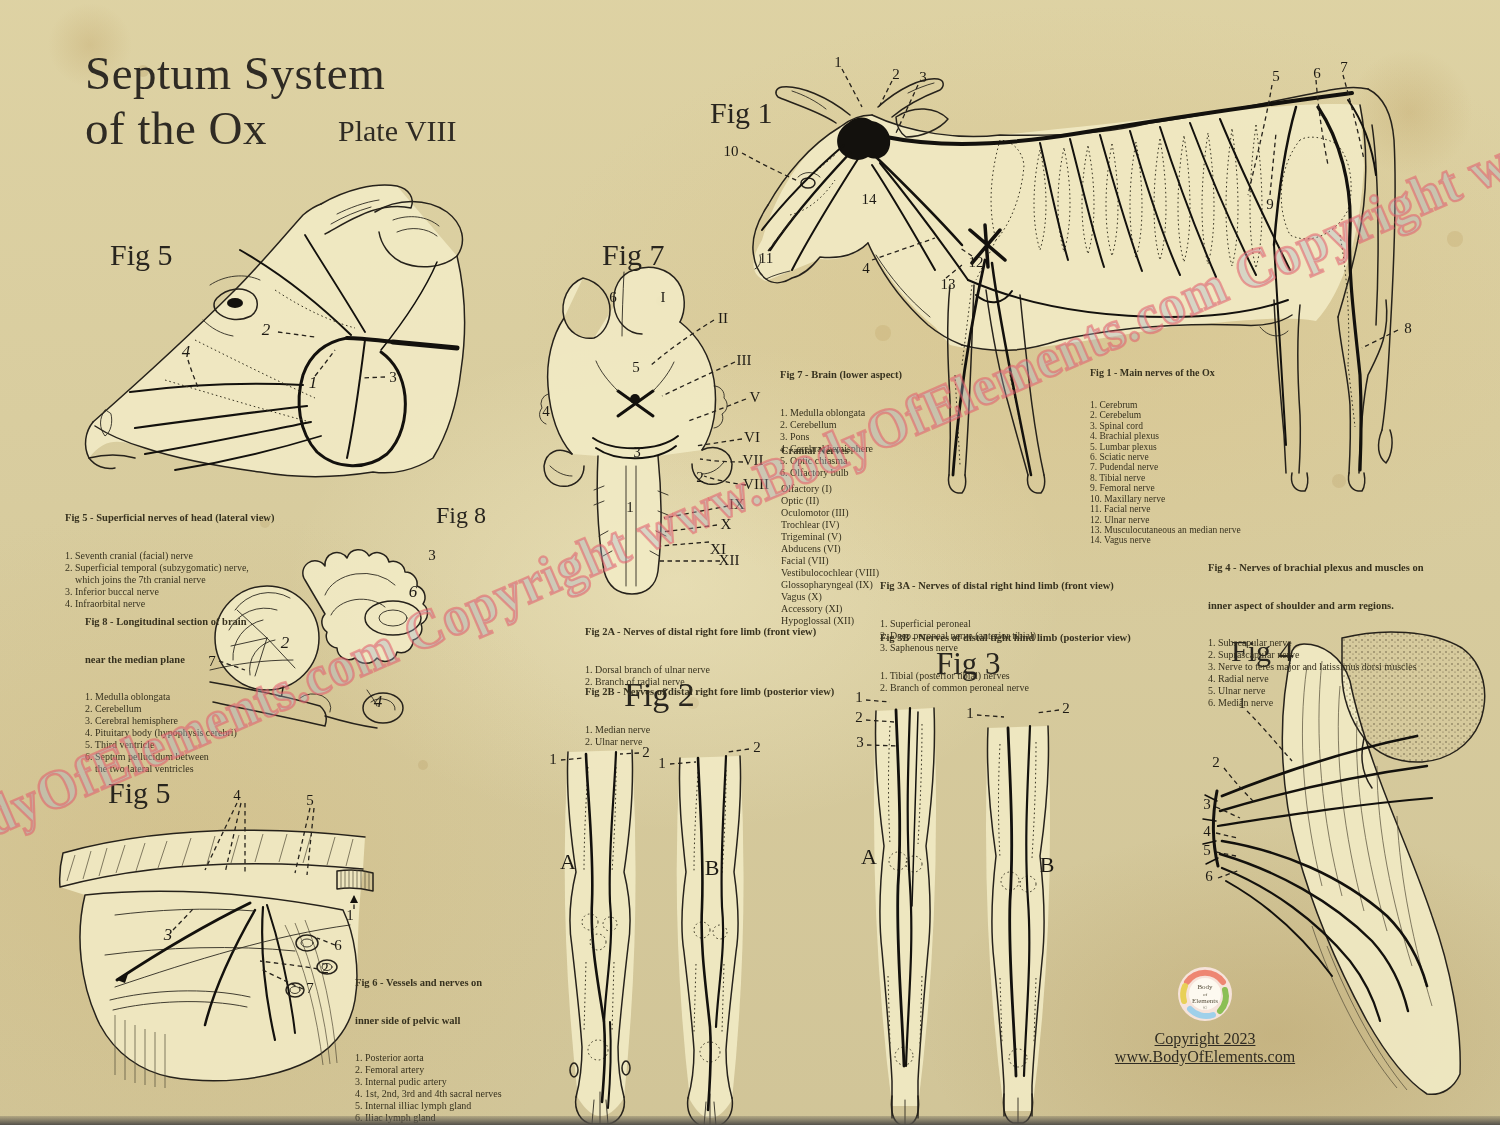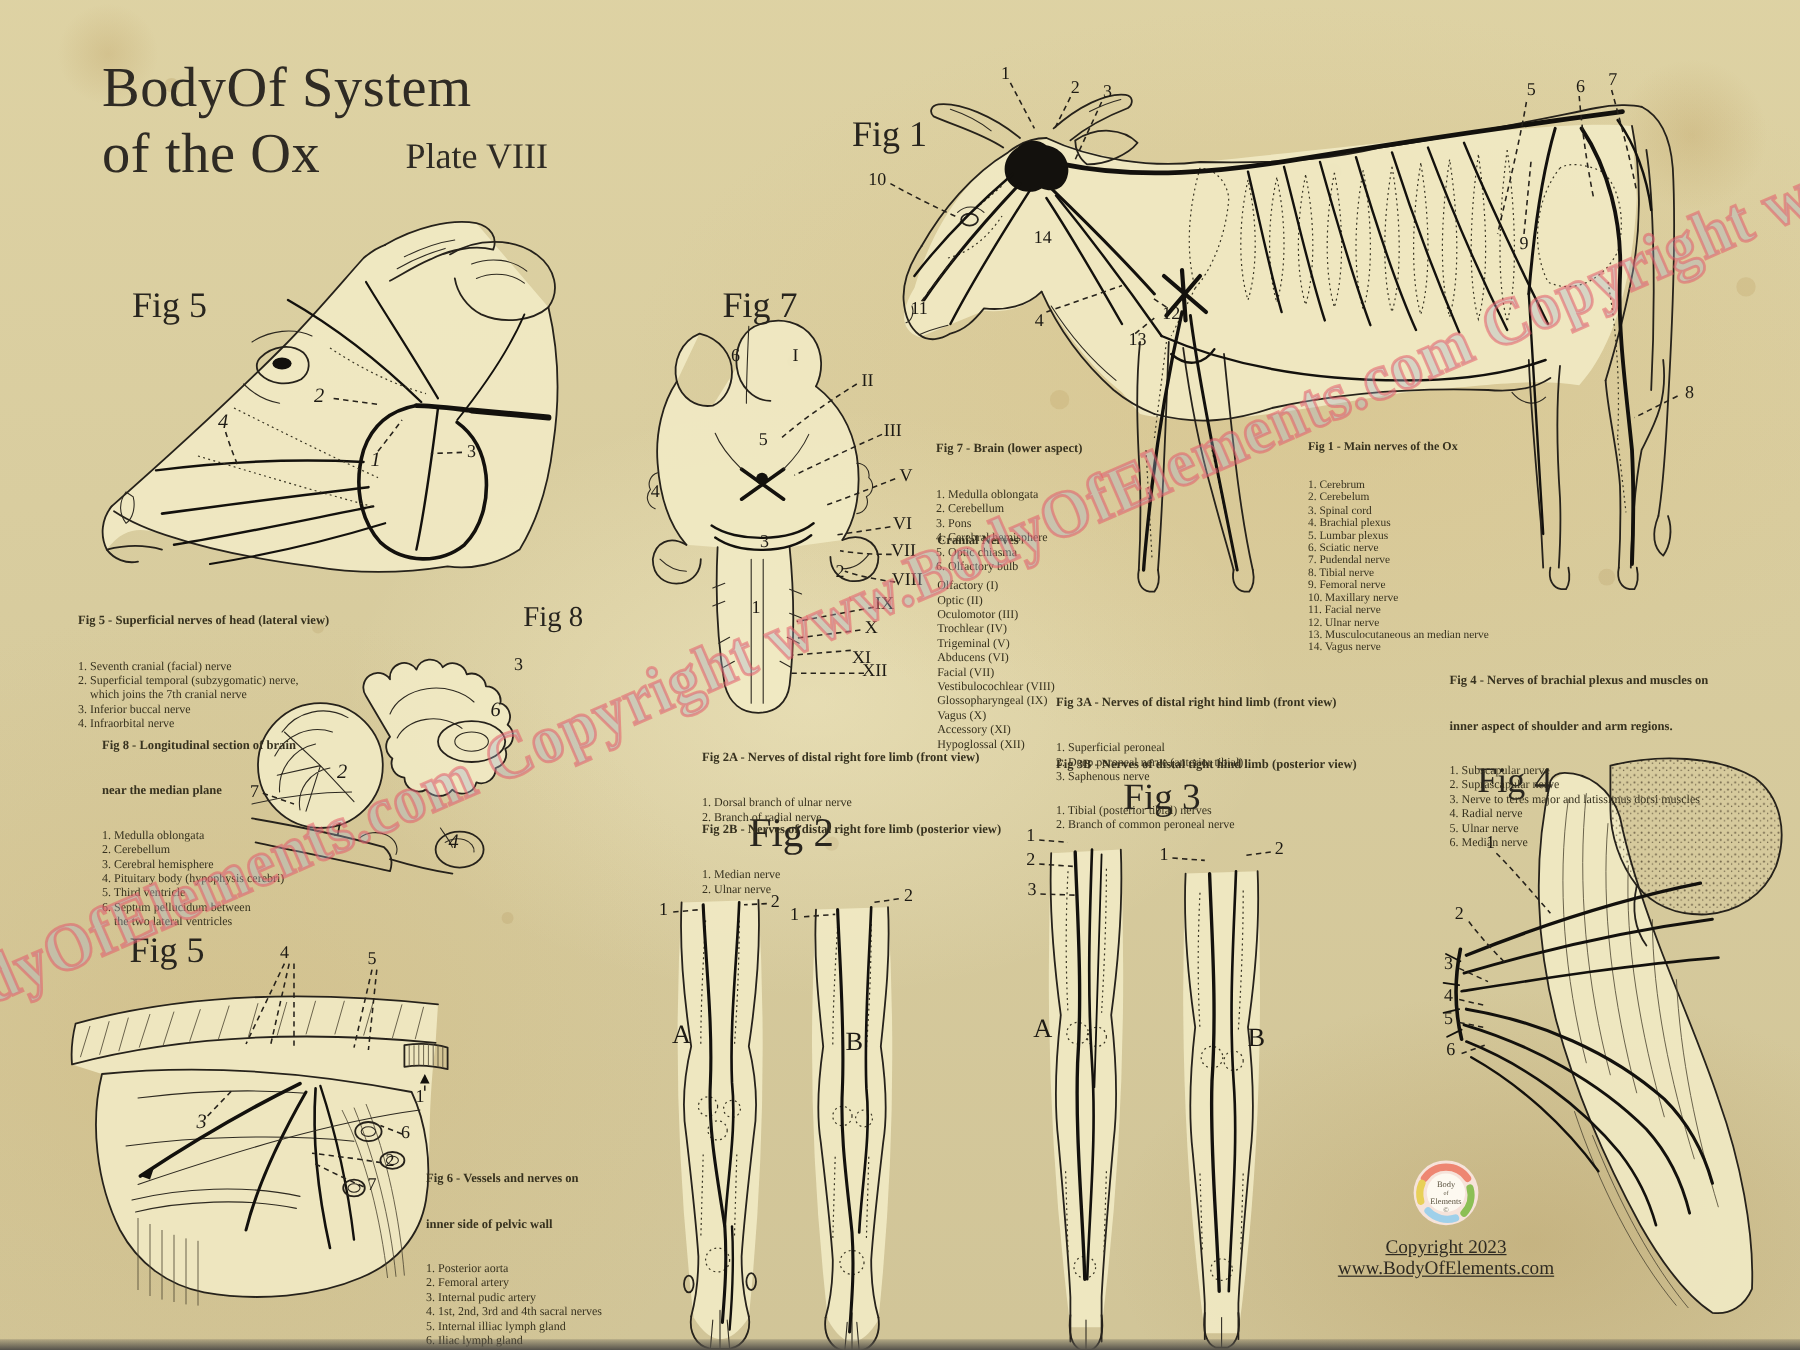--- a/index.html
+++ b/index.html
@@ -53,21 +53,21 @@
   #footer .cpy{font-size:16px;margin-top:4px;}
   #footer .web{font-size:16px;}
   #logo{margin:0 auto;width:56px;height:56px;}
 </style>
 </head>
 <body>
 
 <div id="poster">
   <div class="spots"></div>
 
-  <div id="title"><span>BodyOf System</span><br><span>of the Ox</span></div>
+  <div id="title"><span>Septum System</span><br><span>of the Ox</span></div>
   <div id="plate">Plate VIII</div>
 
   <div class="figlabel" style="left:710px;top:96px;font-size:30px">Fig 1</div>
   <div class="figlabel" style="left:110px;top:238px;font-size:30px">Fig 5</div>
   <div class="figlabel" style="left:602px;top:238px;font-size:30px">Fig 7</div>
   <div class="figlabel" style="left:436px;top:502px;font-size:24px">Fig 8</div>
   <div class="figlabel" style="left:624px;top:676px;font-size:34px">Fig 2</div>
   <div class="figlabel" style="left:936px;top:646px;font-size:31px">Fig 3</div>
   <div class="figlabel" style="left:1231px;top:634px;font-size:30px">Fig 4</div>
   <div class="figlabel" style="left:108px;top:776px;font-size:30px">Fig 5</div>

